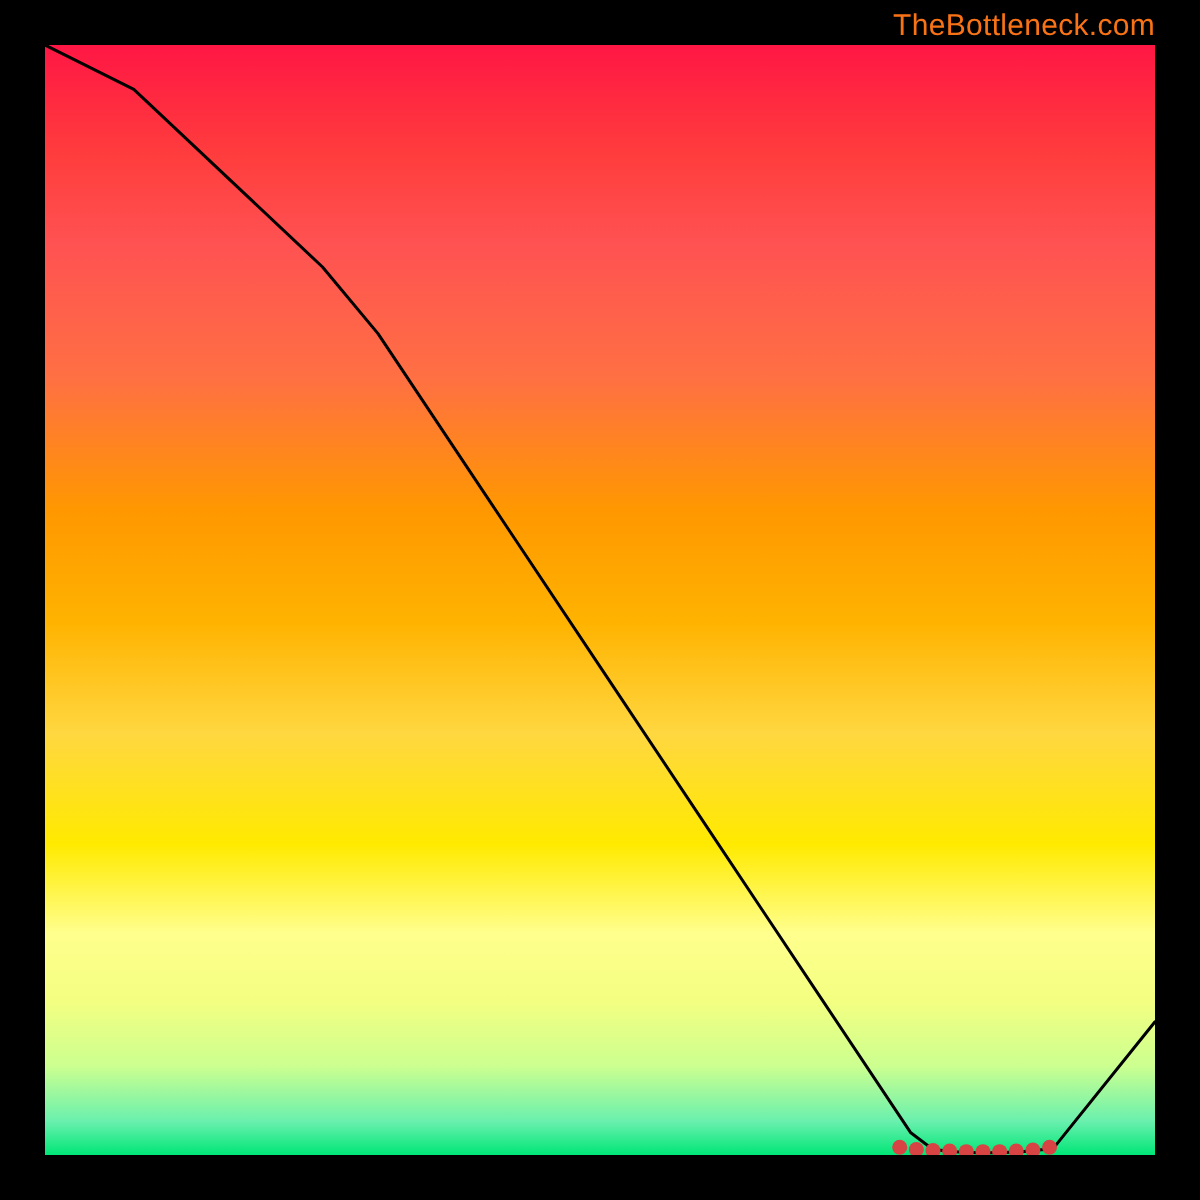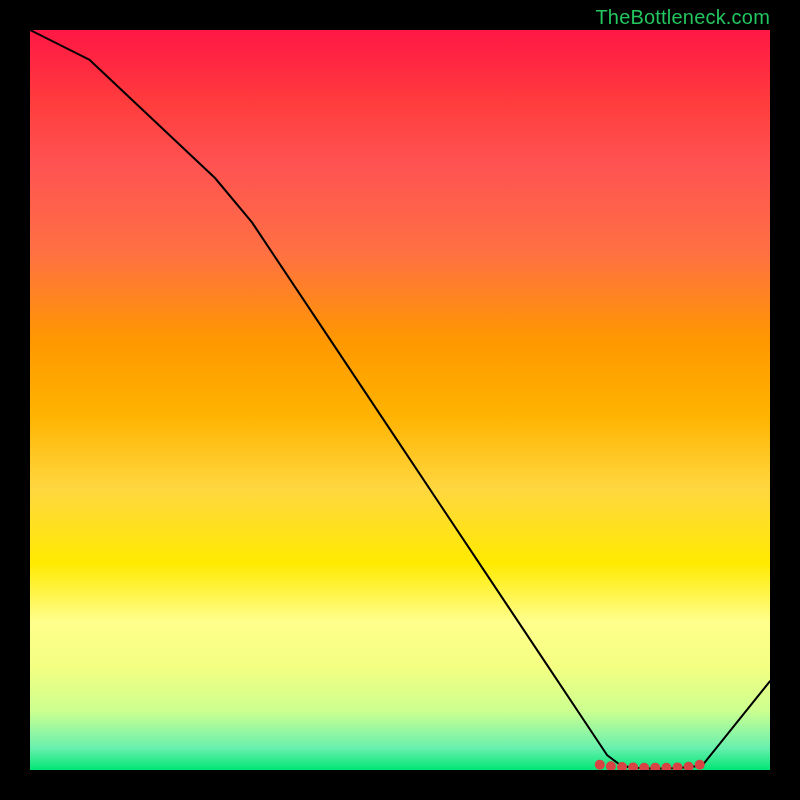--- a/index.html
+++ b/index.html
@@ -37,21 +37,21 @@
     top: 0;
     width: 740px;
     height: 740px;
   }
   .attribution {
     position: absolute;
     top: 6px;
     right: 30px;
     font-family: Arial, Helvetica, sans-serif;
     font-size: 20px;
-    color: #22c55e;
+    color: #f97316;
     letter-spacing: 0.2px;
   }
 </style>
 </head>
 <body>
 
 <div class="chart-container">
   <div class="attribution">TheBottleneck.com</div>
   <div class="plot-area">
     <svg class="line-layer" viewBox="0 0 740 740" preserveAspectRatio="none">

